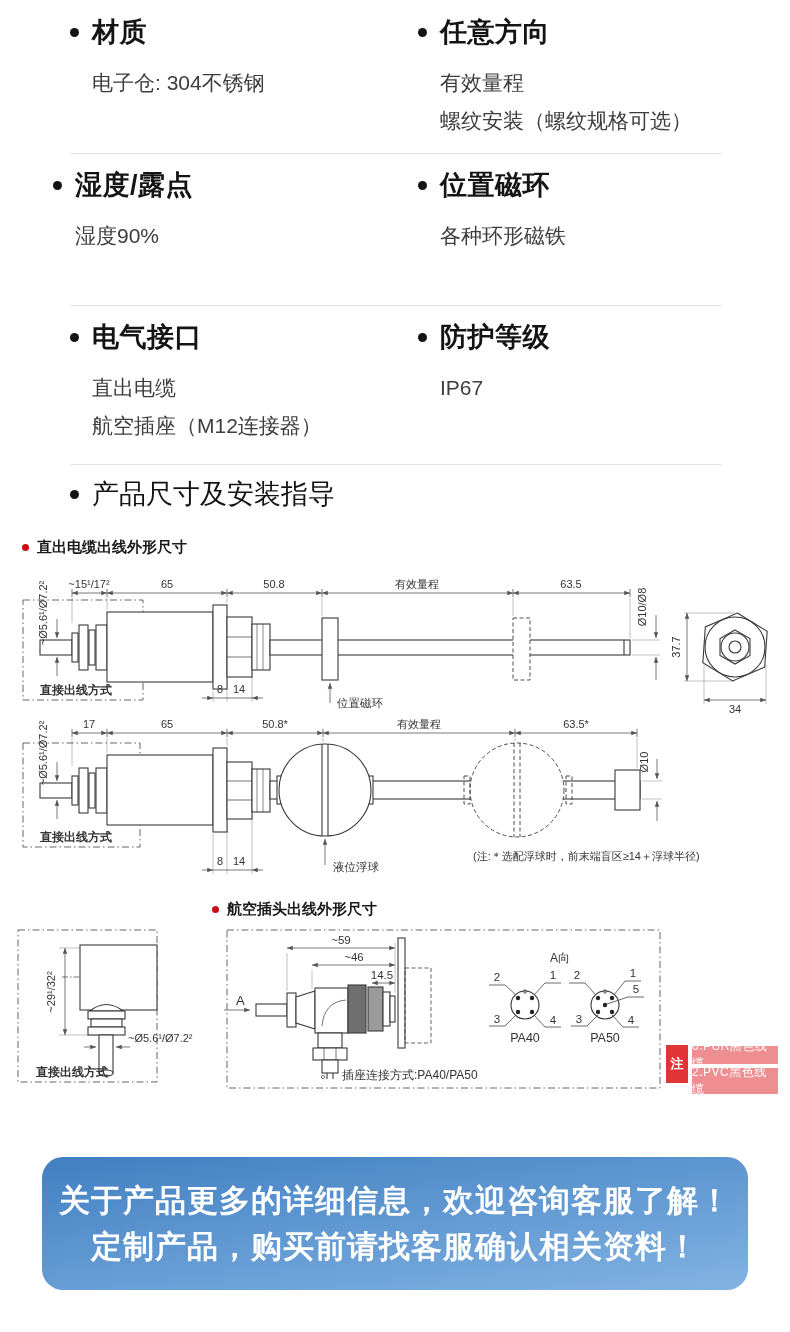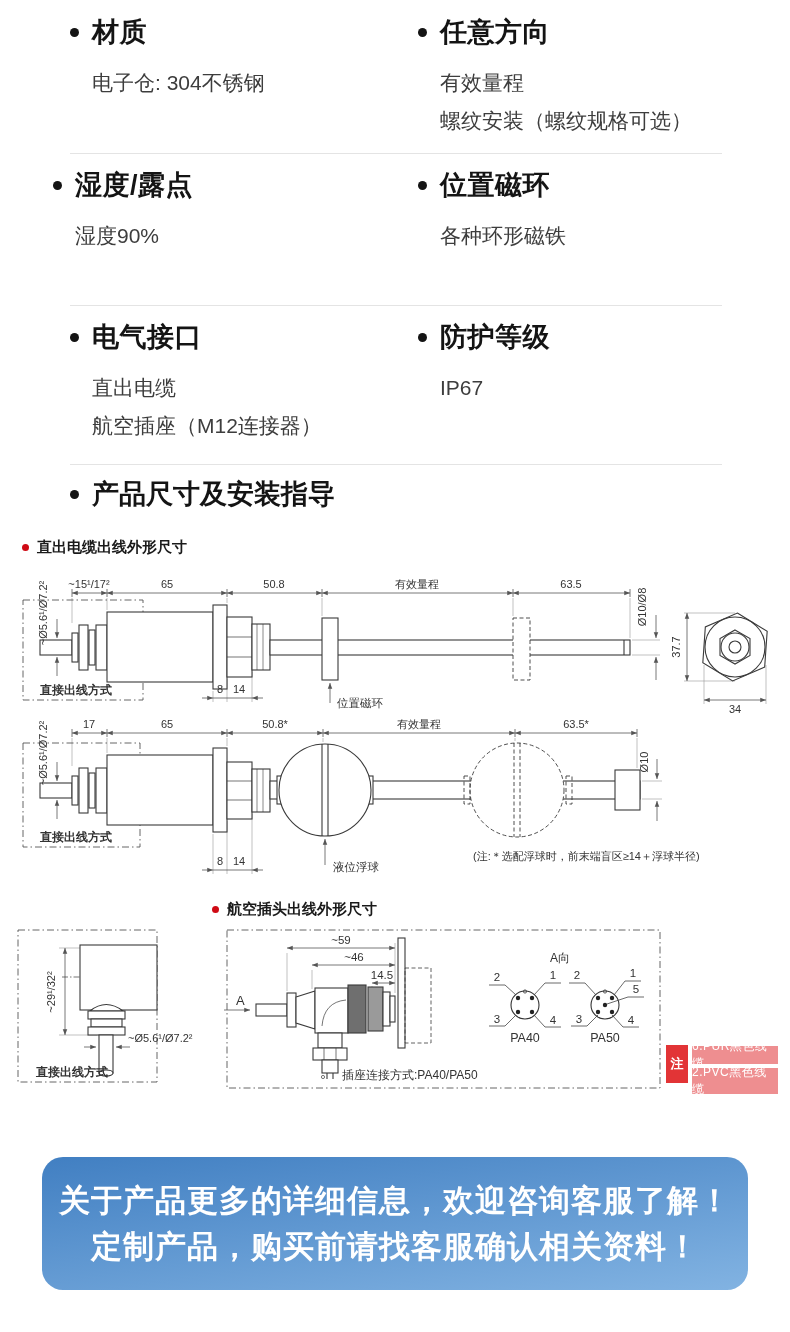--- a/index.html
+++ b/index.html
@@ -4,21 +4,21 @@
 <style>
   html,body{margin:0;padding:0;background:#fff;}
   body{position:relative;width:790px;height:1332px;font-family:"Liberation Sans",sans-serif;overflow:hidden;}
   .abs{position:absolute;}
   
   .spec{position:absolute;}
   .spec-title{display:flex;align-items:center;gap:13px;font-size:27px;font-weight:700;color:#141414;line-height:36px;letter-spacing:.5px;}
   .dot{width:9px;height:9px;border-radius:50%;background:#141414;flex:0 0 auto;}
   .spec-lines{margin:14px 0 0 22px;font-size:21px;color:#3d3d3d;line-height:38px;}
   .divider{position:absolute;left:70px;width:652px;height:1px;background:#e4e4e4;}
-  .section-title{position:absolute;display:flex;align-items:center;gap:13px;font-size:27px;font-weight:700;color:#141414;}
+  .section-title{position:absolute;display:flex;align-items:center;gap:13px;font-size:27px;font-weight:400;color:#141414;}
   
   .dlabel{position:absolute;display:flex;align-items:center;gap:8px;font-size:15px;font-weight:700;color:#1a1a1a;}
   .reddot{width:7px;height:7px;border-radius:50%;background:#cf0a14;flex:0 0 auto;}
   
   svg text{font-family:"Liberation Sans",sans-serif;fill:#333;}
   .note-tag{position:absolute;background:#e23436;color:#fff;font-size:13px;font-weight:700;display:flex;align-items:center;justify-content:center;}
   .note-badge{position:absolute;background:#ee8e90;color:#fff;font-size:12px;display:flex;align-items:center;justify-content:center;letter-spacing:.5px;}
   .banner{position:absolute;left:42px;top:1157px;width:706px;height:133px;border-radius:21px;
     background:linear-gradient(172deg,#407cc0 0%,#417fc2 0%,#82b3e2 100%);
     display:flex;flex-direction:column;align-items:center;justify-content:center;

